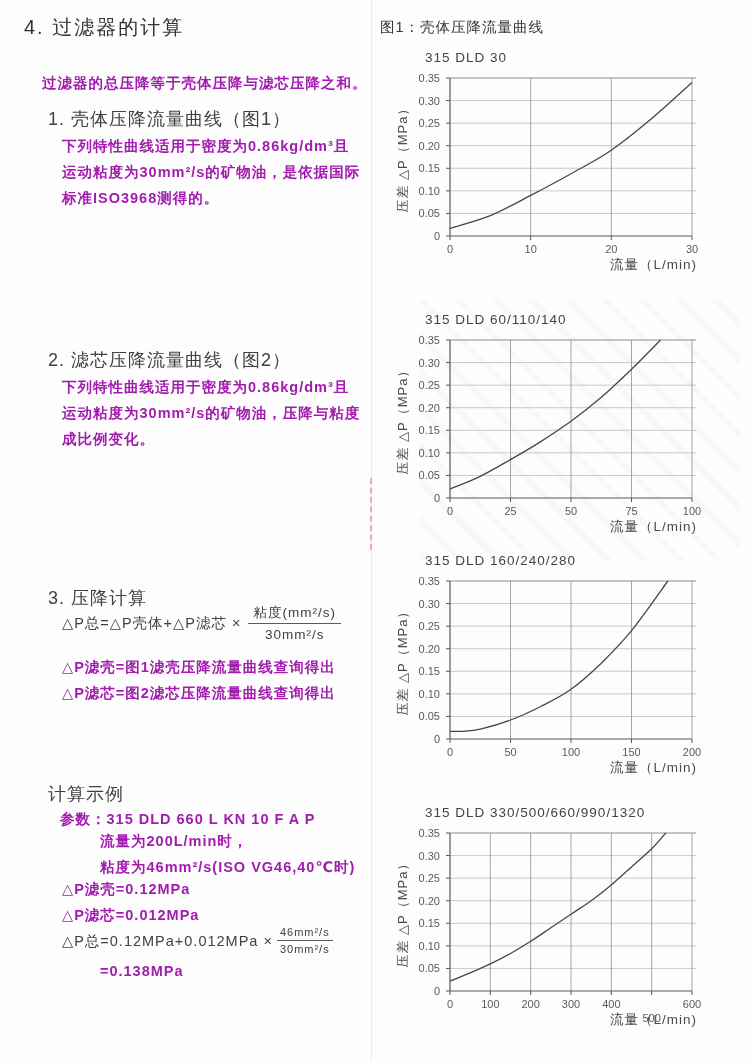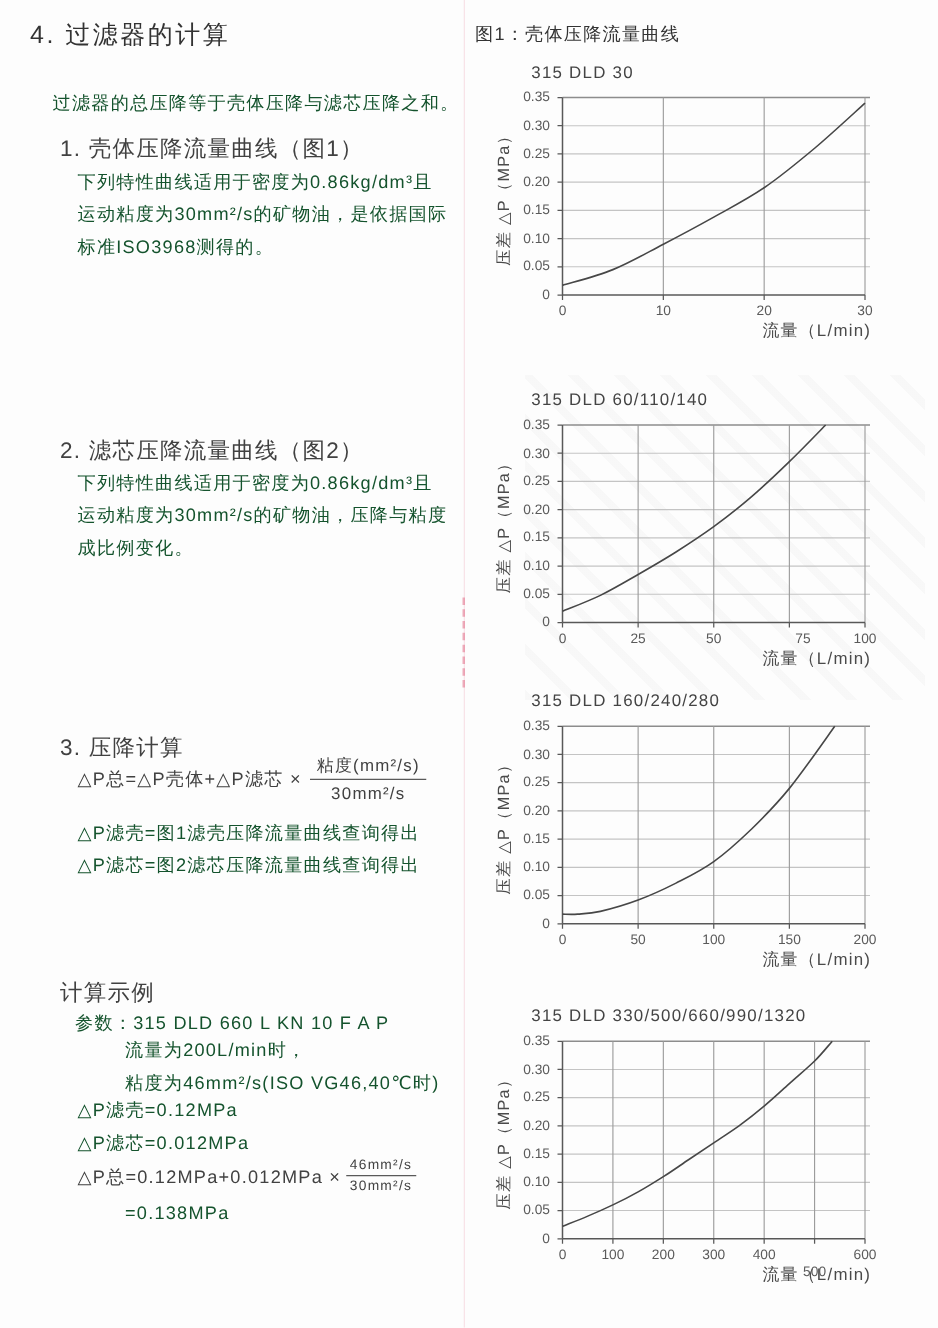--- a/index.html
+++ b/index.html
@@ -6,21 +6,21 @@
   body{
     width:750px;height:1062px;position:relative;overflow:hidden;
     background:#fdfdfd;color:#414141;
     font-family:"Liberation Sans","DejaVu Sans",sans-serif;
     -webkit-font-smoothing:antialiased;
   }
   .abs{position:absolute;}
   .cn{letter-spacing:1px;}
   
   .page-title{font-size:20px;color:#333;letter-spacing:2px;}
-  .body-text{font-size:14.5px;line-height:26px;color:#14532d;}
+  .body-text{font-size:14.5px;line-height:26px;color:#a21caf;font-weight:bold;}
   .heading{font-size:18px;color:#414141;}
   .lines div{white-space:nowrap;}
   .formula-row{display:flex;align-items:center;font-size:14.5px;white-space:nowrap;}
   .frac{display:inline-block;text-align:center;margin-left:7px;font-size:13.5px;line-height:17px;}
   .frac .num{display:block;border-bottom:1px solid #5a5a5a;padding:0 5px 2px 5px;}
   .frac .den{display:block;padding-top:2px;}
   .frac.small{font-size:11px;line-height:13px;margin-left:4px;}
   .frac.small .num{padding:0 3px 1px 3px;}
   
   .figure-header{font-size:14.5px;color:#333;text-align:center;}
@@ -184,21 +184,21 @@
     <div class="ytick" style="top: 157.429px;">0.05</div>
     <div class="ytick" style="top: 134.857px;">0.10</div>
     <div class="ytick" style="top: 112.286px;">0.15</div>
     <div class="ytick" style="top: 89.7143px;">0.20</div>
     <div class="ytick" style="top: 67.1429px;">0.25</div>
     <div class="ytick" style="top: 44.5714px;">0.30</div>
     <div class="ytick" style="top: 22px;">0.35</div>
     <div class="xtick" style="left: 53px; top: 193px;">0</div>
     <div class="xtick" style="left: 113.5px; top: 193px;">25</div>
     <div class="xtick" style="left: 174px; top: 193px;">50</div>
-    <div class="xtick" style="left: 234.5px; top: 193px; text-align: right;">75</div>
+    <div class="xtick" style="left: 234.5px; top: 193px;">75</div>
     <div class="xtick" style="left: 295px; top: 193px;">100</div>
   </div>
 
 <div class="chart" style="top:553px;">
   <div class="chart-title">315 DLD 160/240/280</div>
   <div class="ylabel">压差 △P（MPa）</div>
   <div class="plot-wrap">
     <svg width="252" height="167">
         <line x1="5" y1="139.42857142857142" x2="251" y2="139.42857142857142" stroke="#c4c4c4" stroke-width="0.9"></line>
         <line x1="5" y1="116.85714285714286" x2="251" y2="116.85714285714286" stroke="#c4c4c4" stroke-width="0.9"></line>

